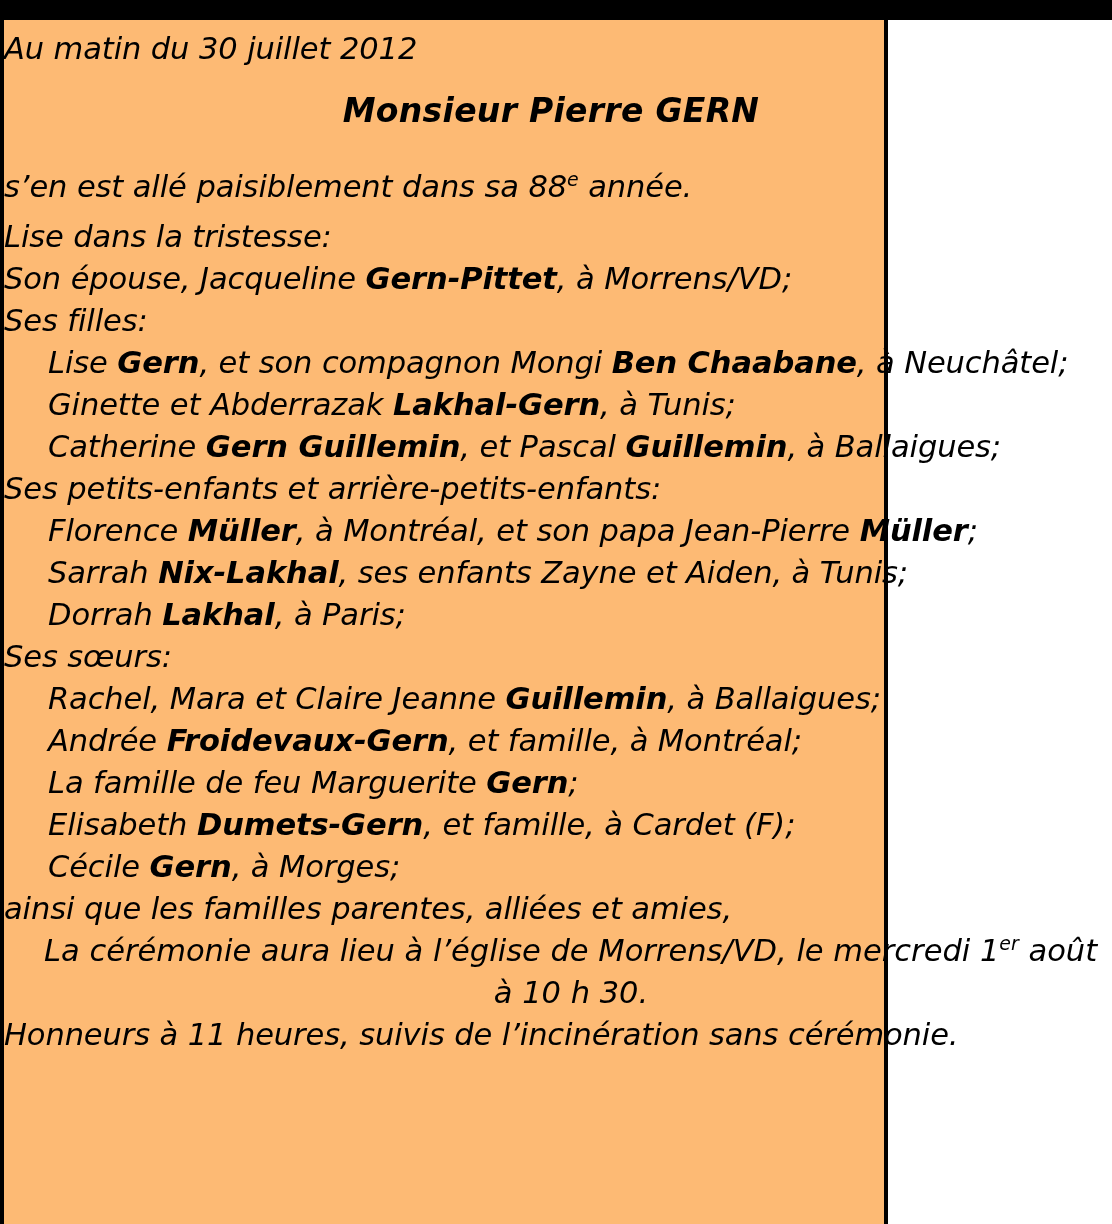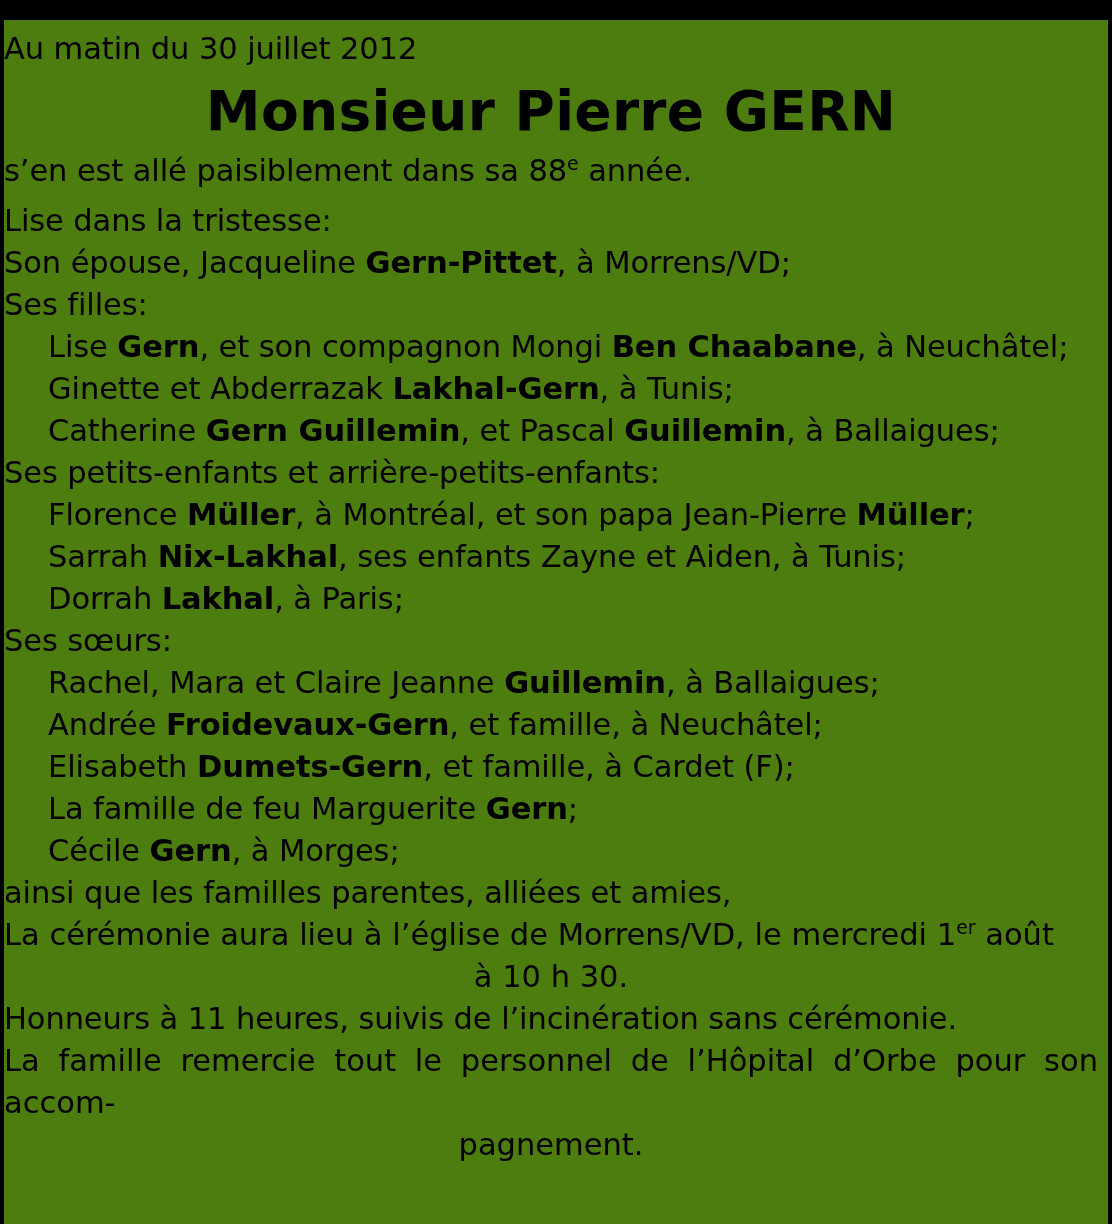--- a/index.html
+++ b/index.html
@@ -9,24 +9,25 @@
   }
   body {
     width: 1112px;
     height: 1224px;
     font-family: "DejaVu Sans", sans-serif;
     color: #000000;
     overflow: hidden;
   }
   .notice {
     position: relative;
-    width: 1112px;
+    width: 888px;
     height: 1224px;
     box-sizing: border-box;
-    background: #4d7c0f;
+    background: #fdba74;
+    font-style: italic;
   }
   .top-rule {
     position: absolute;
     left: 0;
     top: 0;
     width: 1112px;
     height: 20px;
     background: #000000;
   }
   .side-rule-left {
@@ -60,34 +61,35 @@
     white-space: pre;
   }
   .line.indent {
     padding-left: 44px;
   }
   .line b {
     font-weight: bold;
   }
   .deceased-name {
     text-align: center;
-    font-size: 55px;
+    font-size: 33px;
     line-height: 66px;
     font-weight: bold;
     letter-spacing: 0.3px;
-    margin: 8px 0 6px 0;
+    margin: 8px 0 22px 0;
   }
   .gap-sm {
     height: 8px;
   }
   .justify {
     font-size: 30.5px;
     line-height: 42px;
     text-align: justify;
     text-justify: inter-word;
+    margin-left: 40px;
   }
   .justify .tail {
     text-align: center;
   }
   sup {
     font-size: 0.62em;
     vertical-align: super;
     line-height: 0;
   }
 </style>
@@ -128,36 +130,32 @@
 
 
     <div class="line indent"><span>Sarrah </span><b>Nix-Lakhal</b><span>, ses enfants Zayne et Aiden, à Tunis;</span><b></b><span></span></div>
 
     <div class="line indent"><span>Dorrah </span><b>Lakhal</b><span></span><b></b><span>, à Paris;</span></div>
 
     <div class="line">Ses sœurs:</div>
 
     <div class="line indent"><span>Rachel, Mara et Claire Jeanne </span><b>Guillemin</b><span></span><b></b><span>, à Ballaigues;</span></div>
 
-    <div class="line indent"><span>Andrée </span><b>Froidevaux-Gern</b><span></span><b></b><span>, et famille, à Neuchâtel;</span></div>
+    <div class="line indent"><span>Andrée </span><b>Froidevaux-Gern</b><span></span><b></b><span>, et famille, à Montréal;</span></div>
+
+    <div class="line indent"><span>La famille de feu Marguerite </span><b>Gern</b><span></span><b></b><span>;</span></div>
 
     <div class="line indent"><span>Elisabeth </span><b>Dumets-Gern</b><span></span><b></b><span>, et famille, à Cardet (F);</span></div>
-
-    <div class="line indent"><span>La famille de feu Marguerite </span><b>Gern</b><span></span><b></b><span>;</span></div>
 
     <div class="line indent"><span>Cécile </span><b>Gern</b><span></span><b></b><span>, à Morges;</span></div>
 
     <div class="line">ainsi que les familles parentes, alliées et amies,</div>
 
     <div class="justify">
       <div style="text-align: justify;"><span>La cérémonie aura lieu à l’église de Morrens/VD, le mercredi 1</span><sup>er</sup><span> août</span></div>
       <div class="tail">à 10 h 30.</div>
     </div>
 
     <div class="line">Honneurs à 11 heures, suivis de l’incinération sans cérémonie.</div>
 
-    <div class="justify">
-      <div>La famille remercie tout le personnel de l’Hôpital d’Orbe pour son accom-</div>
-      <div class="tail">pagnement.</div>
-    </div>
 
   </div>
 </div>
 
 </body></html>

